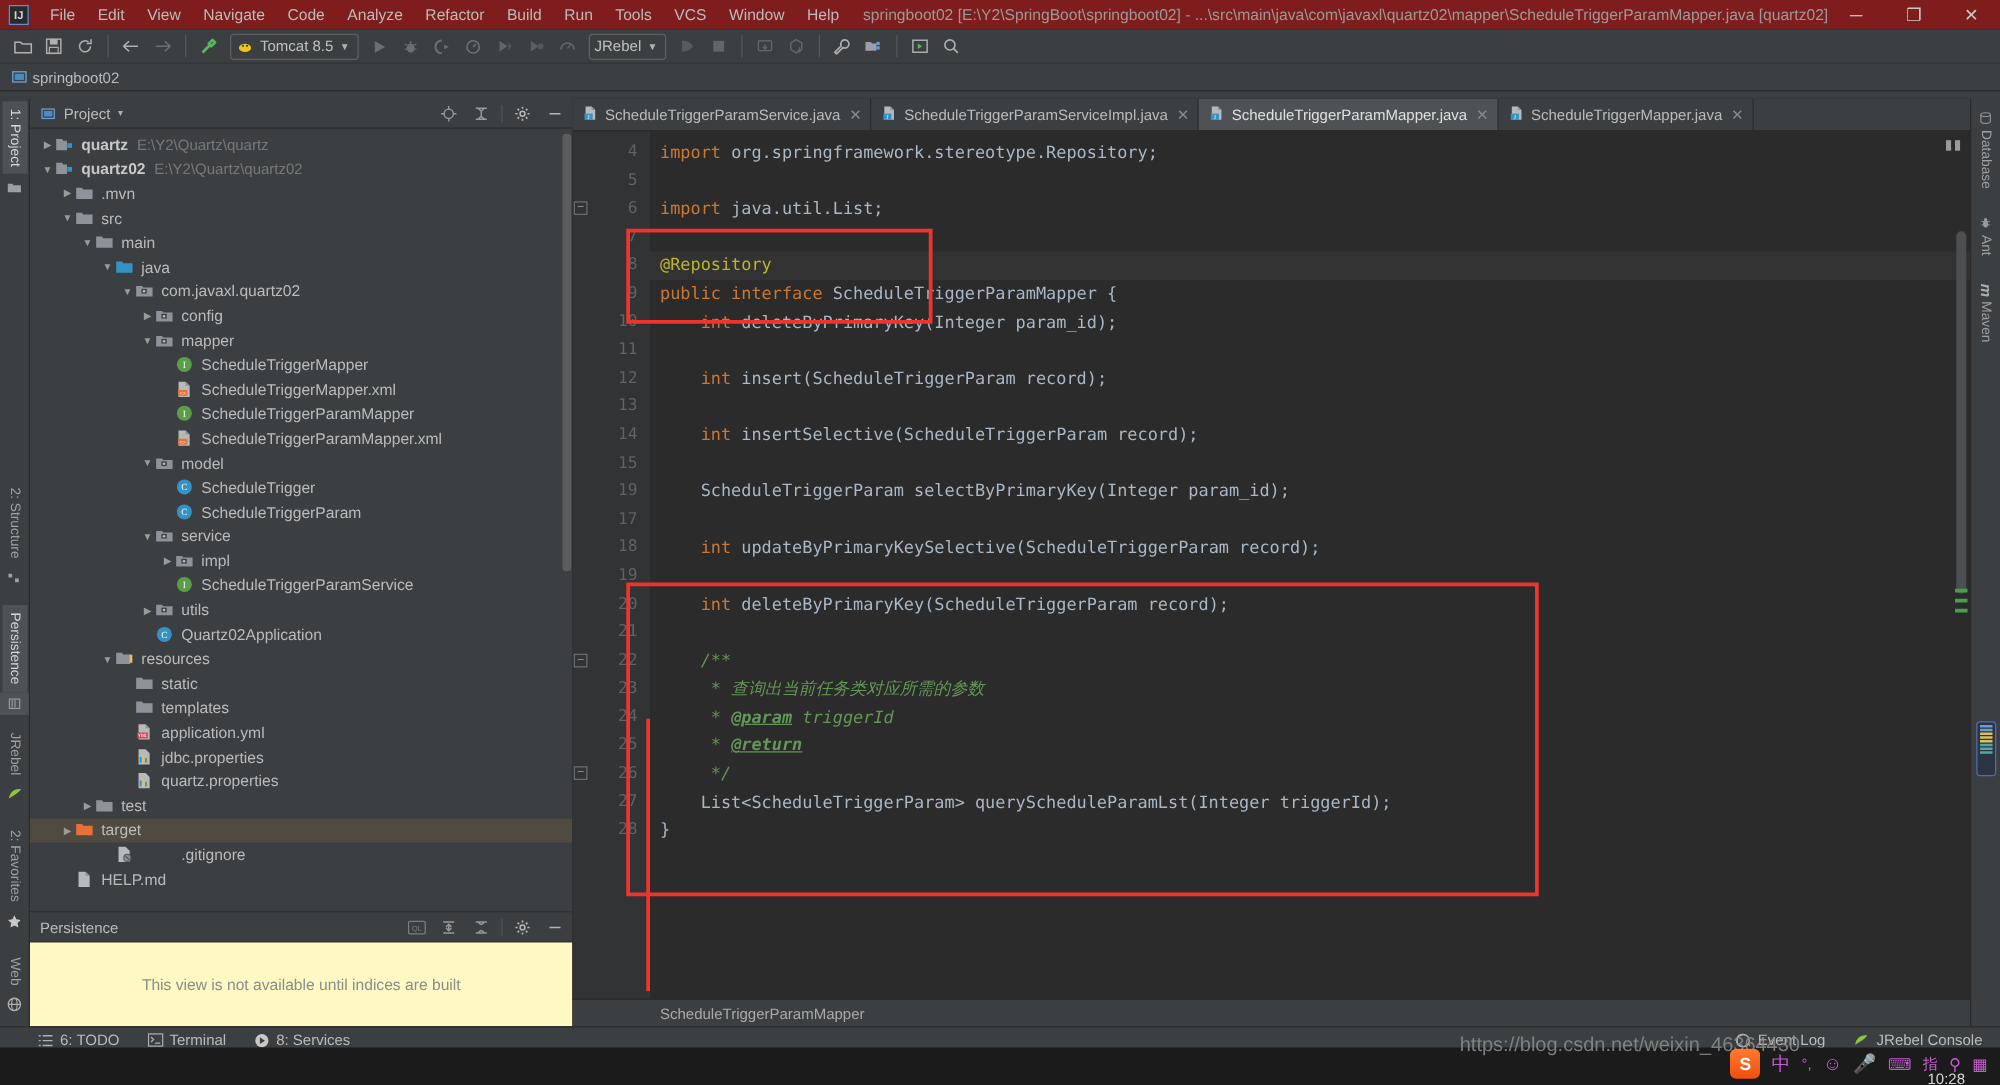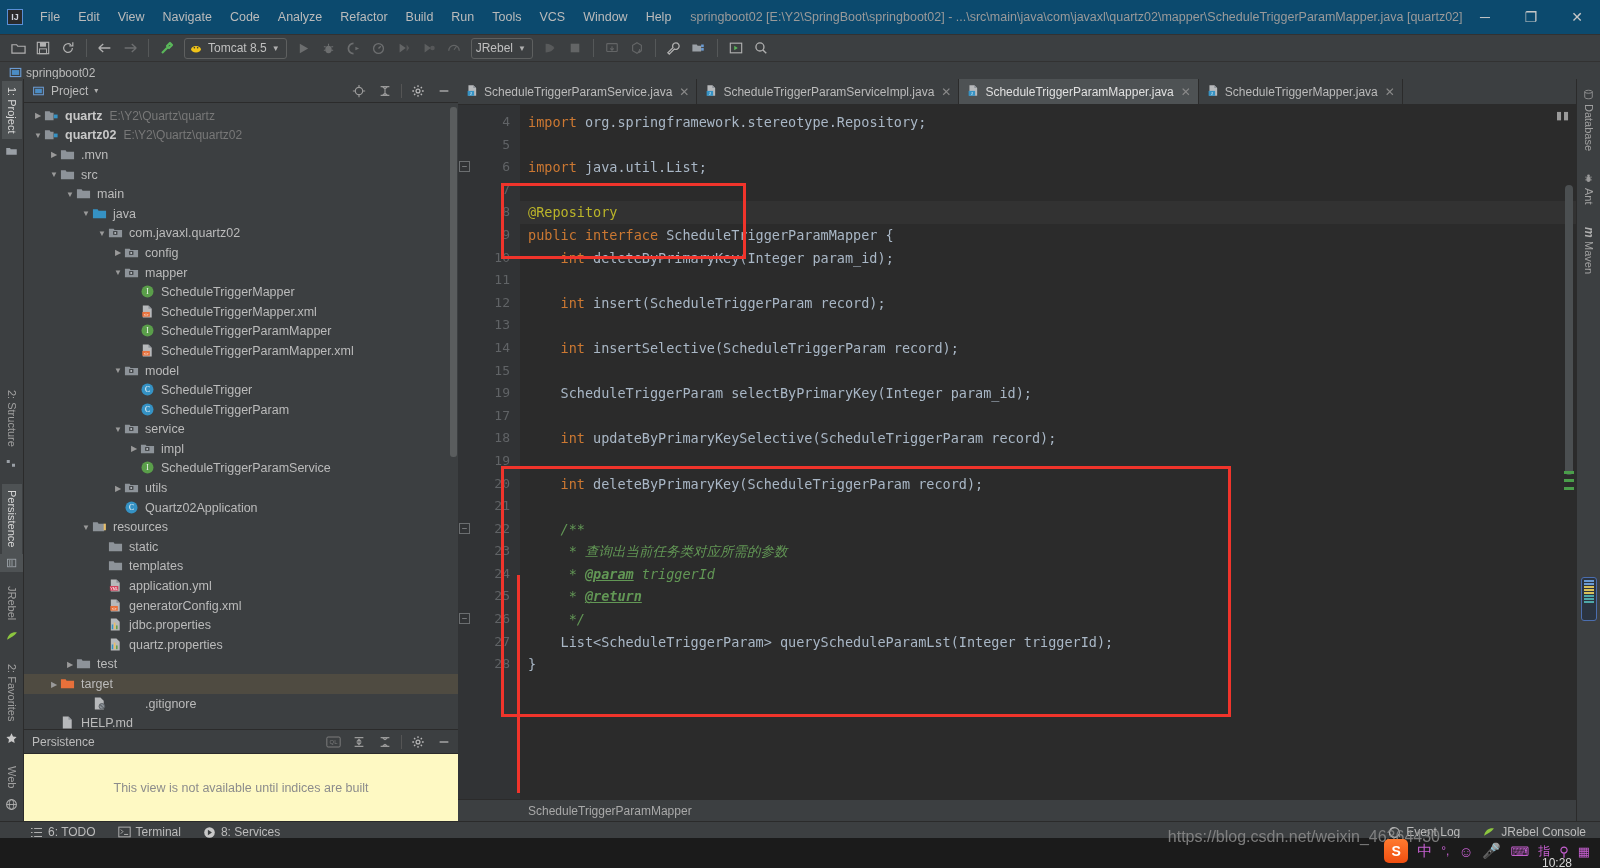--- a/index.html
+++ b/index.html
@@ -7,21 +7,21 @@
     width: 1600px; height: 868px;
     background: #3c3f41;
     font-family: "Liberation Sans", sans-serif;
     overflow: hidden;
     color: #bbbbbb;
   }
   .app { position: relative; width: 1600px; height: 868px; }
 
   
   .titlebar {
-    height: 35px; background: #0c4a6e;
+    height: 24px; background: #7f1d1d;
     display: flex; align-items: center;
     border-bottom: 1px solid #323232;
   }
   .ij-logo {
     width: 16px; height: 16px; margin: 0 8px 0 7px;
     background: #2a2a2a; border: 1px solid #5a8fd6;
     color: #cfd6e0; font-size: 9px; font-weight: bold;
     display: flex; align-items: center; justify-content: center;
     font-family: "Liberation Sans", sans-serif;
   }
@@ -723,30 +723,20 @@
           </div>
           <div class="trow" style="padding-left: 72px;">
             <span class="arrow"></span>
             <span class="ticon"><svg width="15" height="15" viewBox="0 0 16 16">
                 <path d="M3 1.5h6l3.5 3.5V14.5H3z" fill="#b7b9bb"></path>
                 <path d="M9 1.5L12.5 5H9z" fill="#8d9399"></path>
                 <rect x="2" y="8.5" width="9" height="5" fill="#d2435c"></rect>
                 <text x="6.5" y="12.5" font-size="4" fill="#fff" text-anchor="middle" font-family="Liberation Sans">YML</text>
               </svg></span>
             <span class="tname">application.yml</span>
-          </div>
-          <div class="trow" style="padding-left: 72px;">
-            <span class="arrow"></span>
-            <span class="ticon"><svg width="15" height="15" viewBox="0 0 16 16">
-                <path d="M3 1.5h6l3.5 3.5V14.5H3z" fill="#b7b9bb"></path>
-                <path d="M9 1.5L12.5 5H9z" fill="#8d9399"></path>
-                <rect x="2.5" y="8.5" width="8" height="5" fill="#e8703a"></rect>
-                <text x="6.5" y="12.6" font-size="4.5" fill="#fff" text-anchor="middle" font-family="Liberation Sans">&lt;&gt;</text>
-              </svg></span>
-            <span class="tname">generatorConfig.xml</span>
           </div>
           <div class="trow" style="padding-left: 72px;">
             <span class="arrow"></span>
             <span class="ticon"><svg width="15" height="15" viewBox="0 0 16 16">
                 <path d="M3 1.5h6l3.5 3.5V14.5H3z" fill="#b7b9bb"></path>
                 <rect x="4" y="8" width="1.6" height="5" fill="#3592c4"></rect>
                 <rect x="6.3" y="6" width="1.6" height="7" fill="#e8bf6a"></rect>
                 <rect x="8.6" y="9" width="1.6" height="4" fill="#5a9e4a"></rect>
               </svg></span>
             <span class="tname">jdbc.properties</span>

